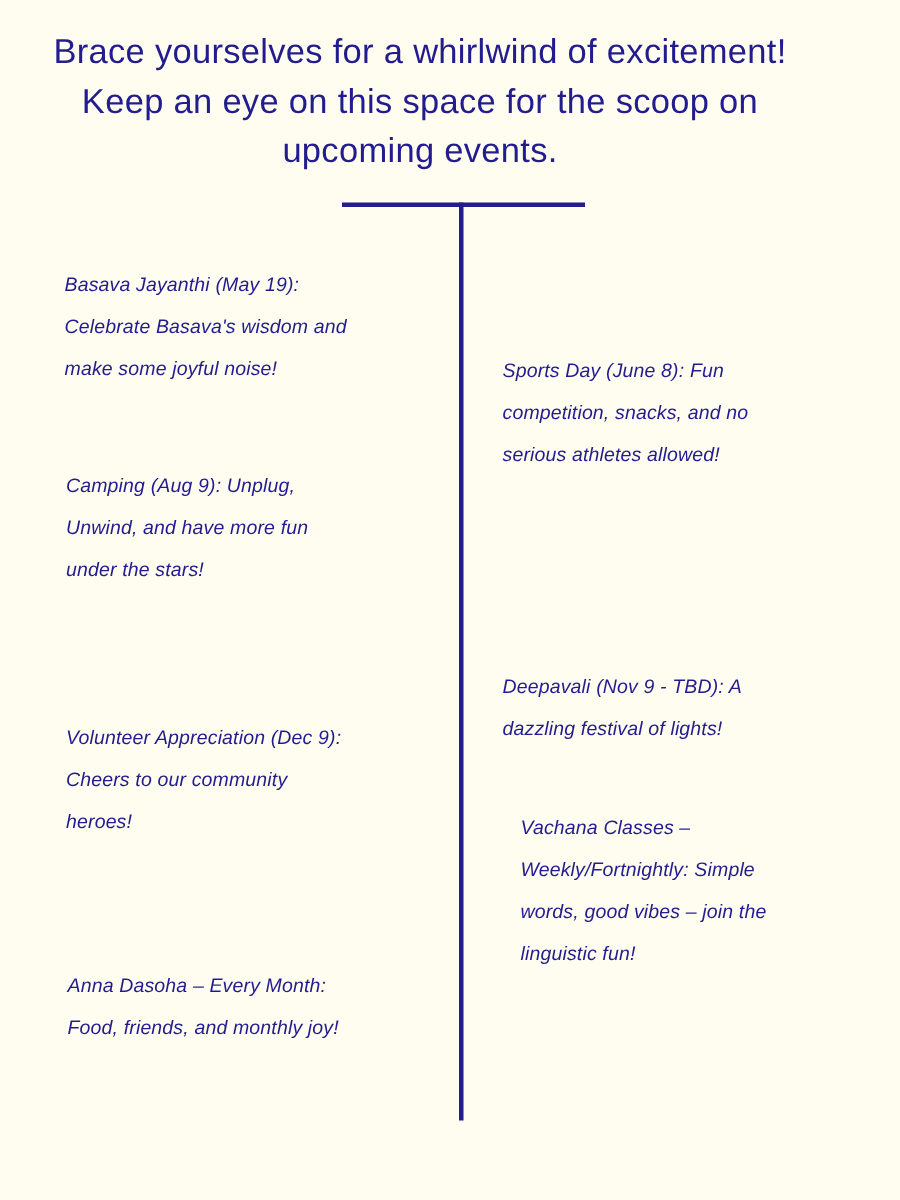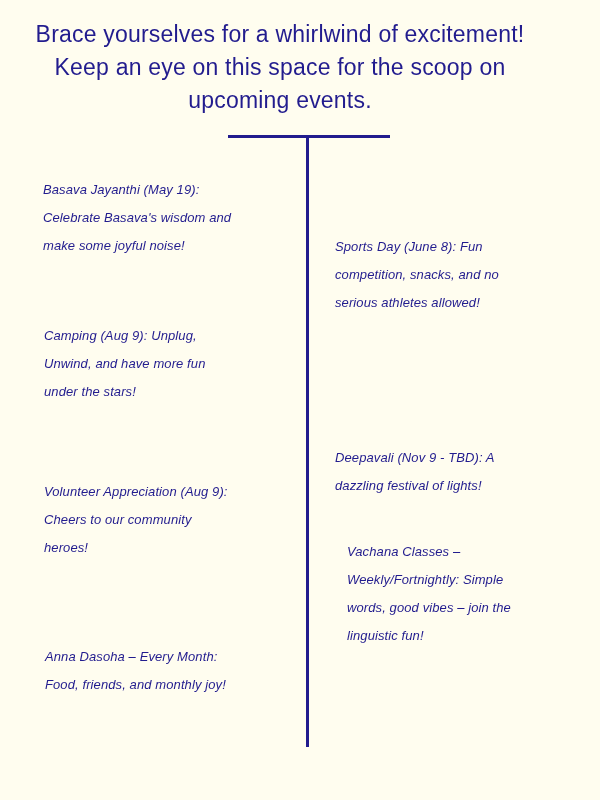--- a/index.html
+++ b/index.html
@@ -48,21 +48,21 @@
   .event {
     position: absolute;
     font-style: italic;
     font-size: 13px;
     line-height: 28px;
     white-space: pre-line;
     letter-spacing: 0.1px;
   }
   .e1 { left: 43px;  top: 176px; }
   .e2 { left: 335px; top: 233px; }
-  .e3 { left: 44px;  top: 310px; margin-top: 12px; }
+  .e3 { left: 44px;  top: 310px; }
   .e4 { left: 335px; top: 396px; margin-top: 48px; }
   .e5 { left: 44px;  top: 478px; }
   .e6 { left: 347px; top: 538px; }
   .e7 { left: 45px;  top: 643px; }
 </style>
 </head>
 <body>
 
 <div class="poster">
 
@@ -83,21 +83,21 @@
 competition, snacks, and no
 serious athletes allowed!</div>
 
   <div class="event e3">Camping (Aug 9): Unplug,
 Unwind, and have more fun
 under the stars!</div>
 
   <div class="event e4">Deepavali (Nov 9 - TBD): A
 dazzling festival of lights!</div>
 
-  <div class="event e5">Volunteer Appreciation (Aug 9):
+  <div class="event e5">Volunteer Appreciation (Dec 9):
 Cheers to our community
 heroes!</div>
 
   <div class="event e6">Vachana Classes –
 Weekly/Fortnightly: Simple
 words, good vibes – join the
 linguistic fun!</div>
 
   <div class="event e7">Anna Dasoha – Every Month:
 Food, friends, and monthly joy!</div>

